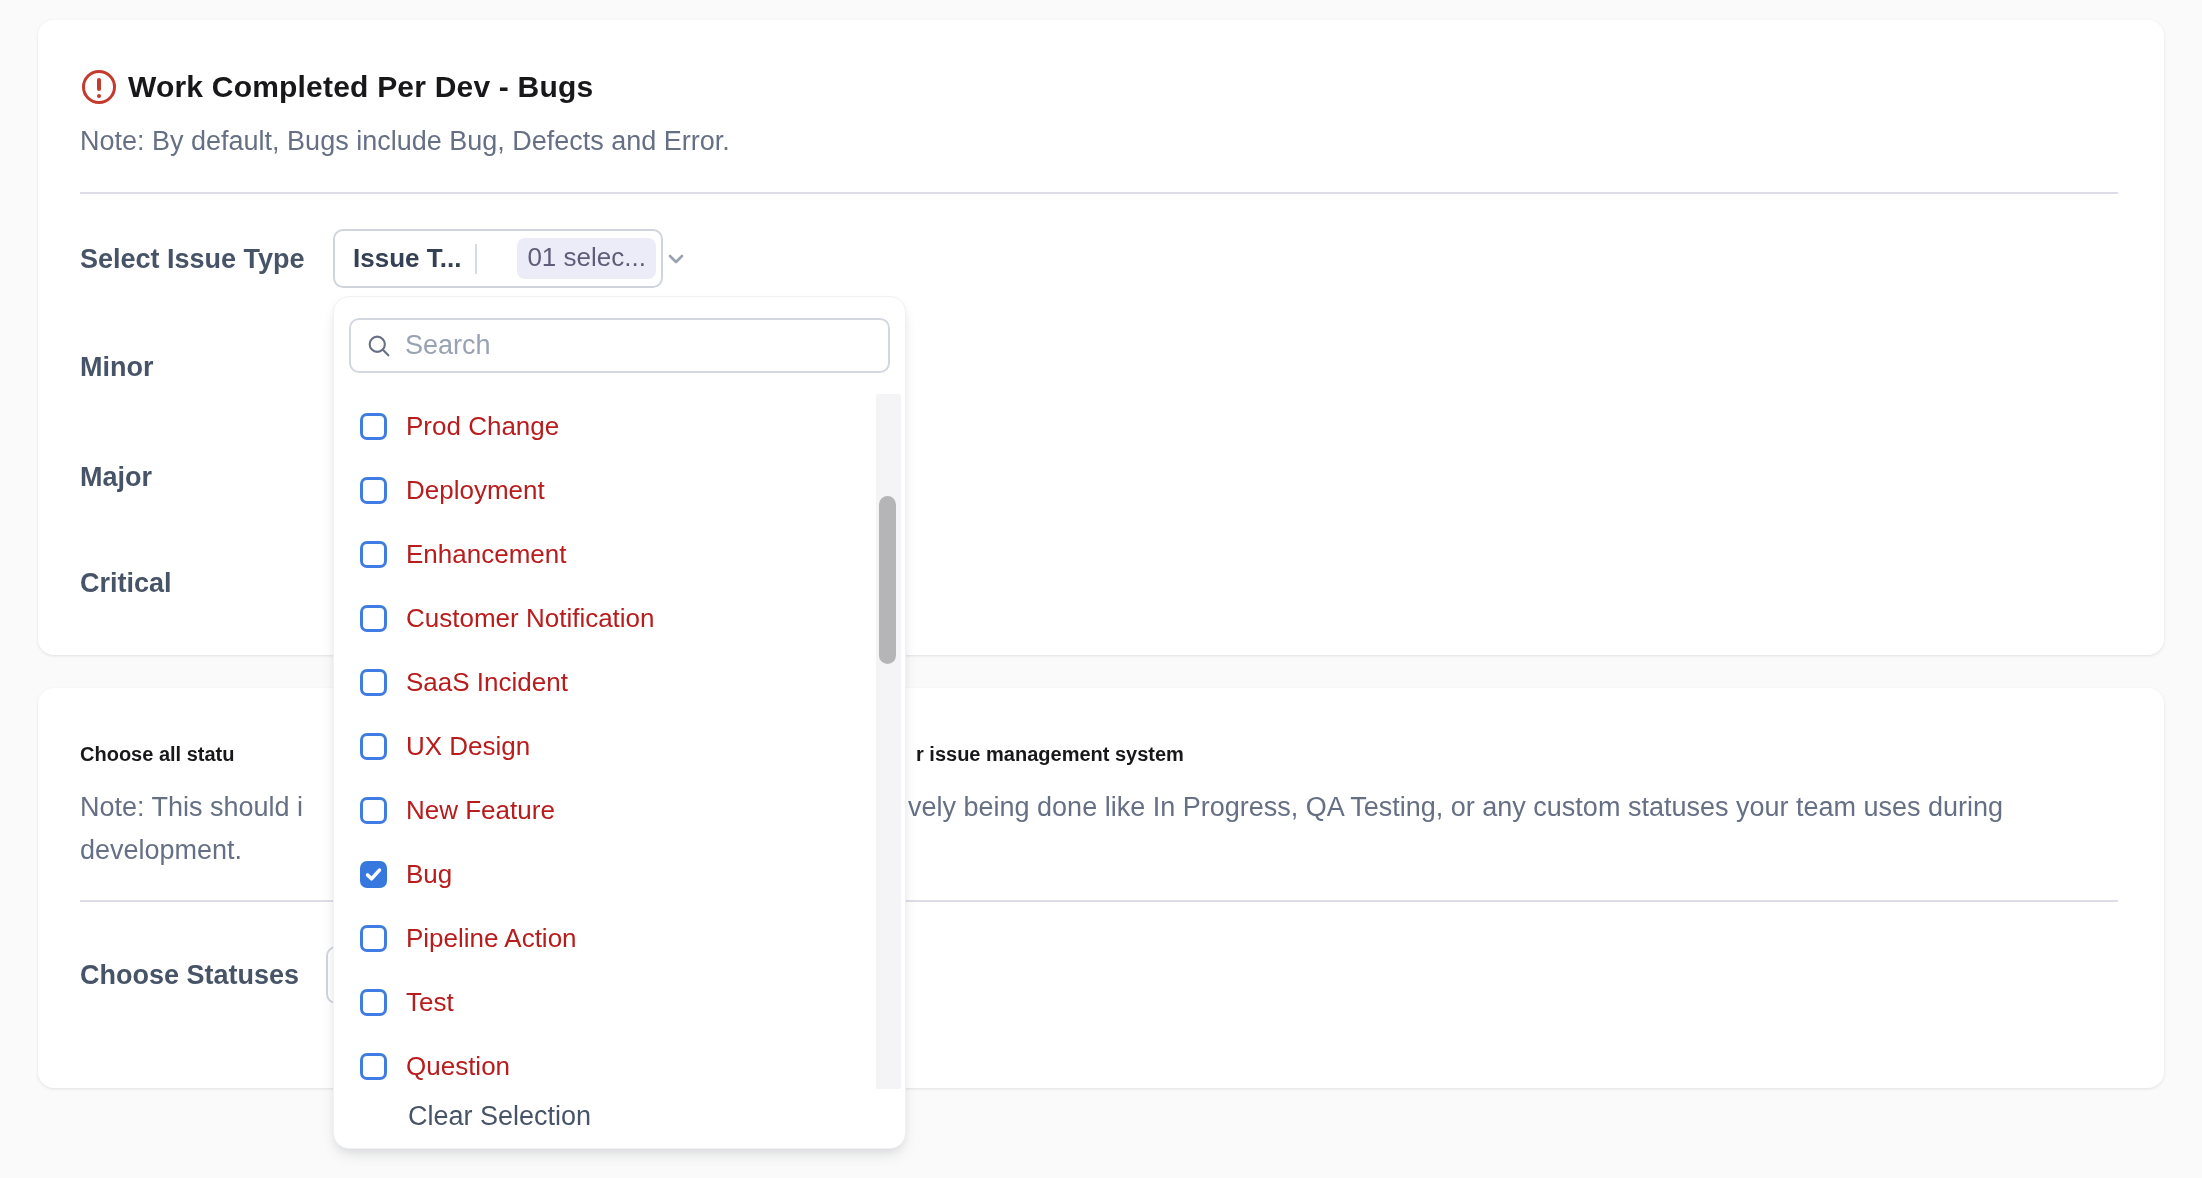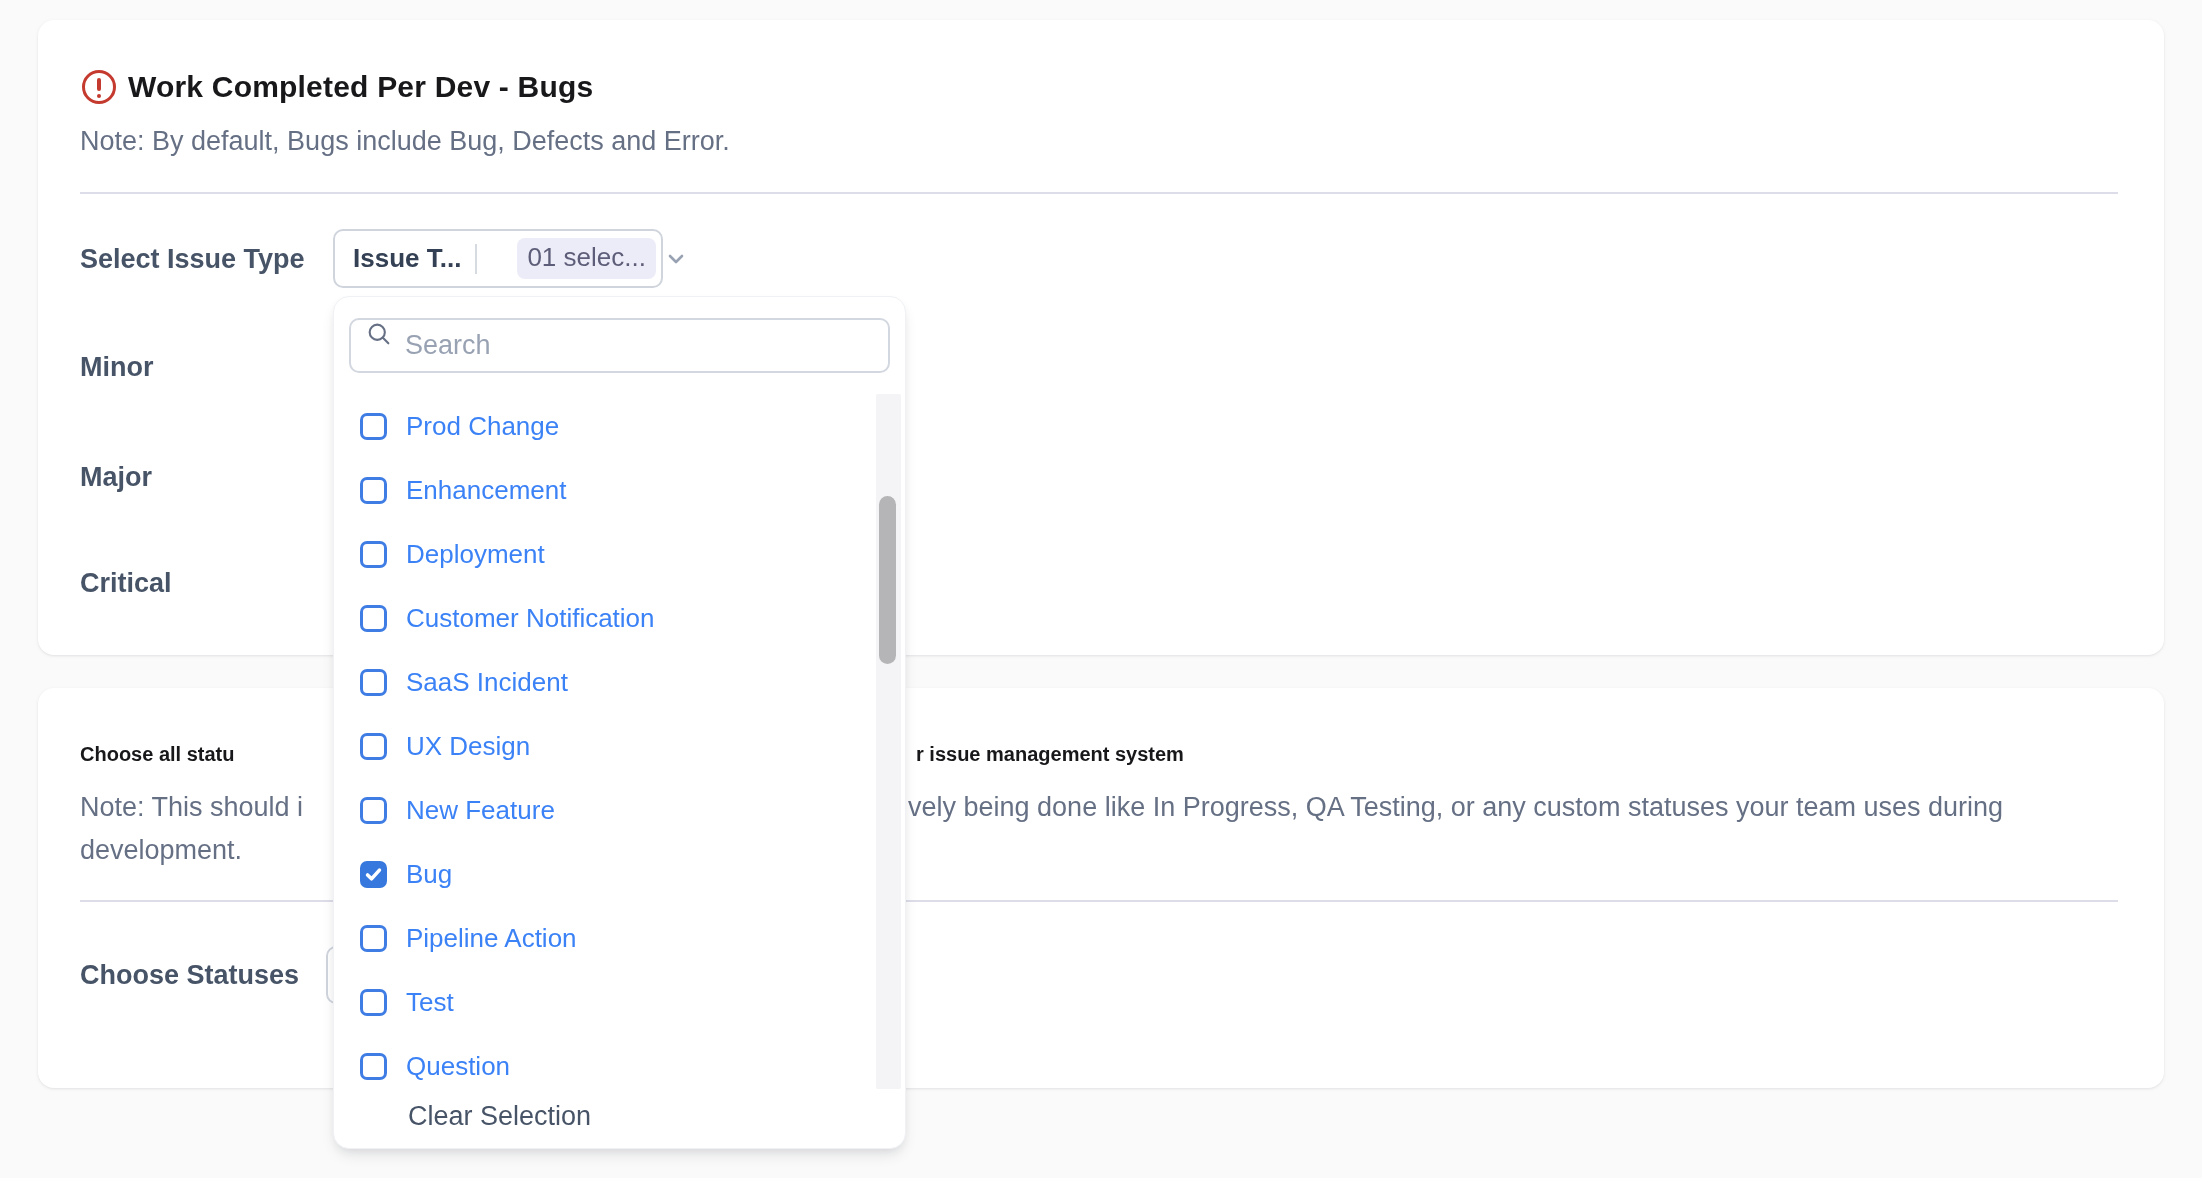--- a/index.html
+++ b/index.html
@@ -99,21 +99,21 @@
     position: absolute; left: 333px; top: 296px; z-index: 4;
     width: 573px; height: 853px;
     background: #fff; border-radius: 16px;
     border: 1px solid #f0f1f4;
     box-shadow: 0 8px 16px -4px rgba(16,24,40,.12), 0 4px 8px -2px rgba(16,24,40,.06);
   }
   .search-box {
     position: absolute; left: 15px; top: 21px;
     width: 541px; height: 55px;
     border: 2px solid #d3d8e0; border-radius: 10px;
-    display: flex; padding: 0 14px; background: #fff;
+    display: flex; align-items: center; padding: 0 14px; background: #fff;
   }
   .search-box input {
     border: none; outline: none; flex: 1; margin-left: 12px;
     font-size: 27px; color: #344054; font-family: inherit; background: transparent;
   }
   .search-box input::placeholder { color: #98a2b3; }
 
   .options {
     position: absolute; left: 0; top: 97px; right: 29px; height: 695px;
     overflow: hidden;
@@ -123,21 +123,21 @@
     padding-left: 26px; cursor: pointer;
   }
   .cb {
     width: 27px; height: 27px; border-radius: 7px; flex: 0 0 auto;
     border: 3px solid #3f7de4; background: #fff;
     display: flex; align-items: center; justify-content: center;
   }
   .option.checked .cb { background: #3778de; border-color: #3778de; }
   .cb svg { display: none; }
   .option.checked .cb svg { display: block; }
-  .opt-label { margin-left: 19px; font-size: 26px; color: #3b82f6; }
+  .opt-label { margin-left: 19px; font-size: 26px; color: #b91c1c; }
 
   .scroll-track {
     position: absolute; right: 4px; top: 97px; width: 25px; height: 695px;
     background: #f4f4f6; border-radius: 2px;
   }
   .scroll-thumb {
     position: absolute; left: 3px; top: 102px; width: 17px; height: 168px;
     background: #b5b5b8; border-radius: 9px; cursor: pointer;
   }
   .clear-btn {
@@ -200,27 +200,27 @@
         <div class="option">
     <span class="cb">
       
     </span>
     <span class="opt-label">Prod Change</span>
   </div>
         <div class="option">
     <span class="cb">
       
     </span>
+    <span class="opt-label">Deployment</span>
+  </div>
+        <div class="option">
+    <span class="cb">
+      
+    </span>
     <span class="opt-label">Enhancement</span>
-  </div>
-        <div class="option">
-    <span class="cb">
-      
-    </span>
-    <span class="opt-label">Deployment</span>
   </div>
         <div class="option">
     <span class="cb">
       
     </span>
     <span class="opt-label">Customer Notification</span>
   </div>
         <div class="option">
     <span class="cb">
       

